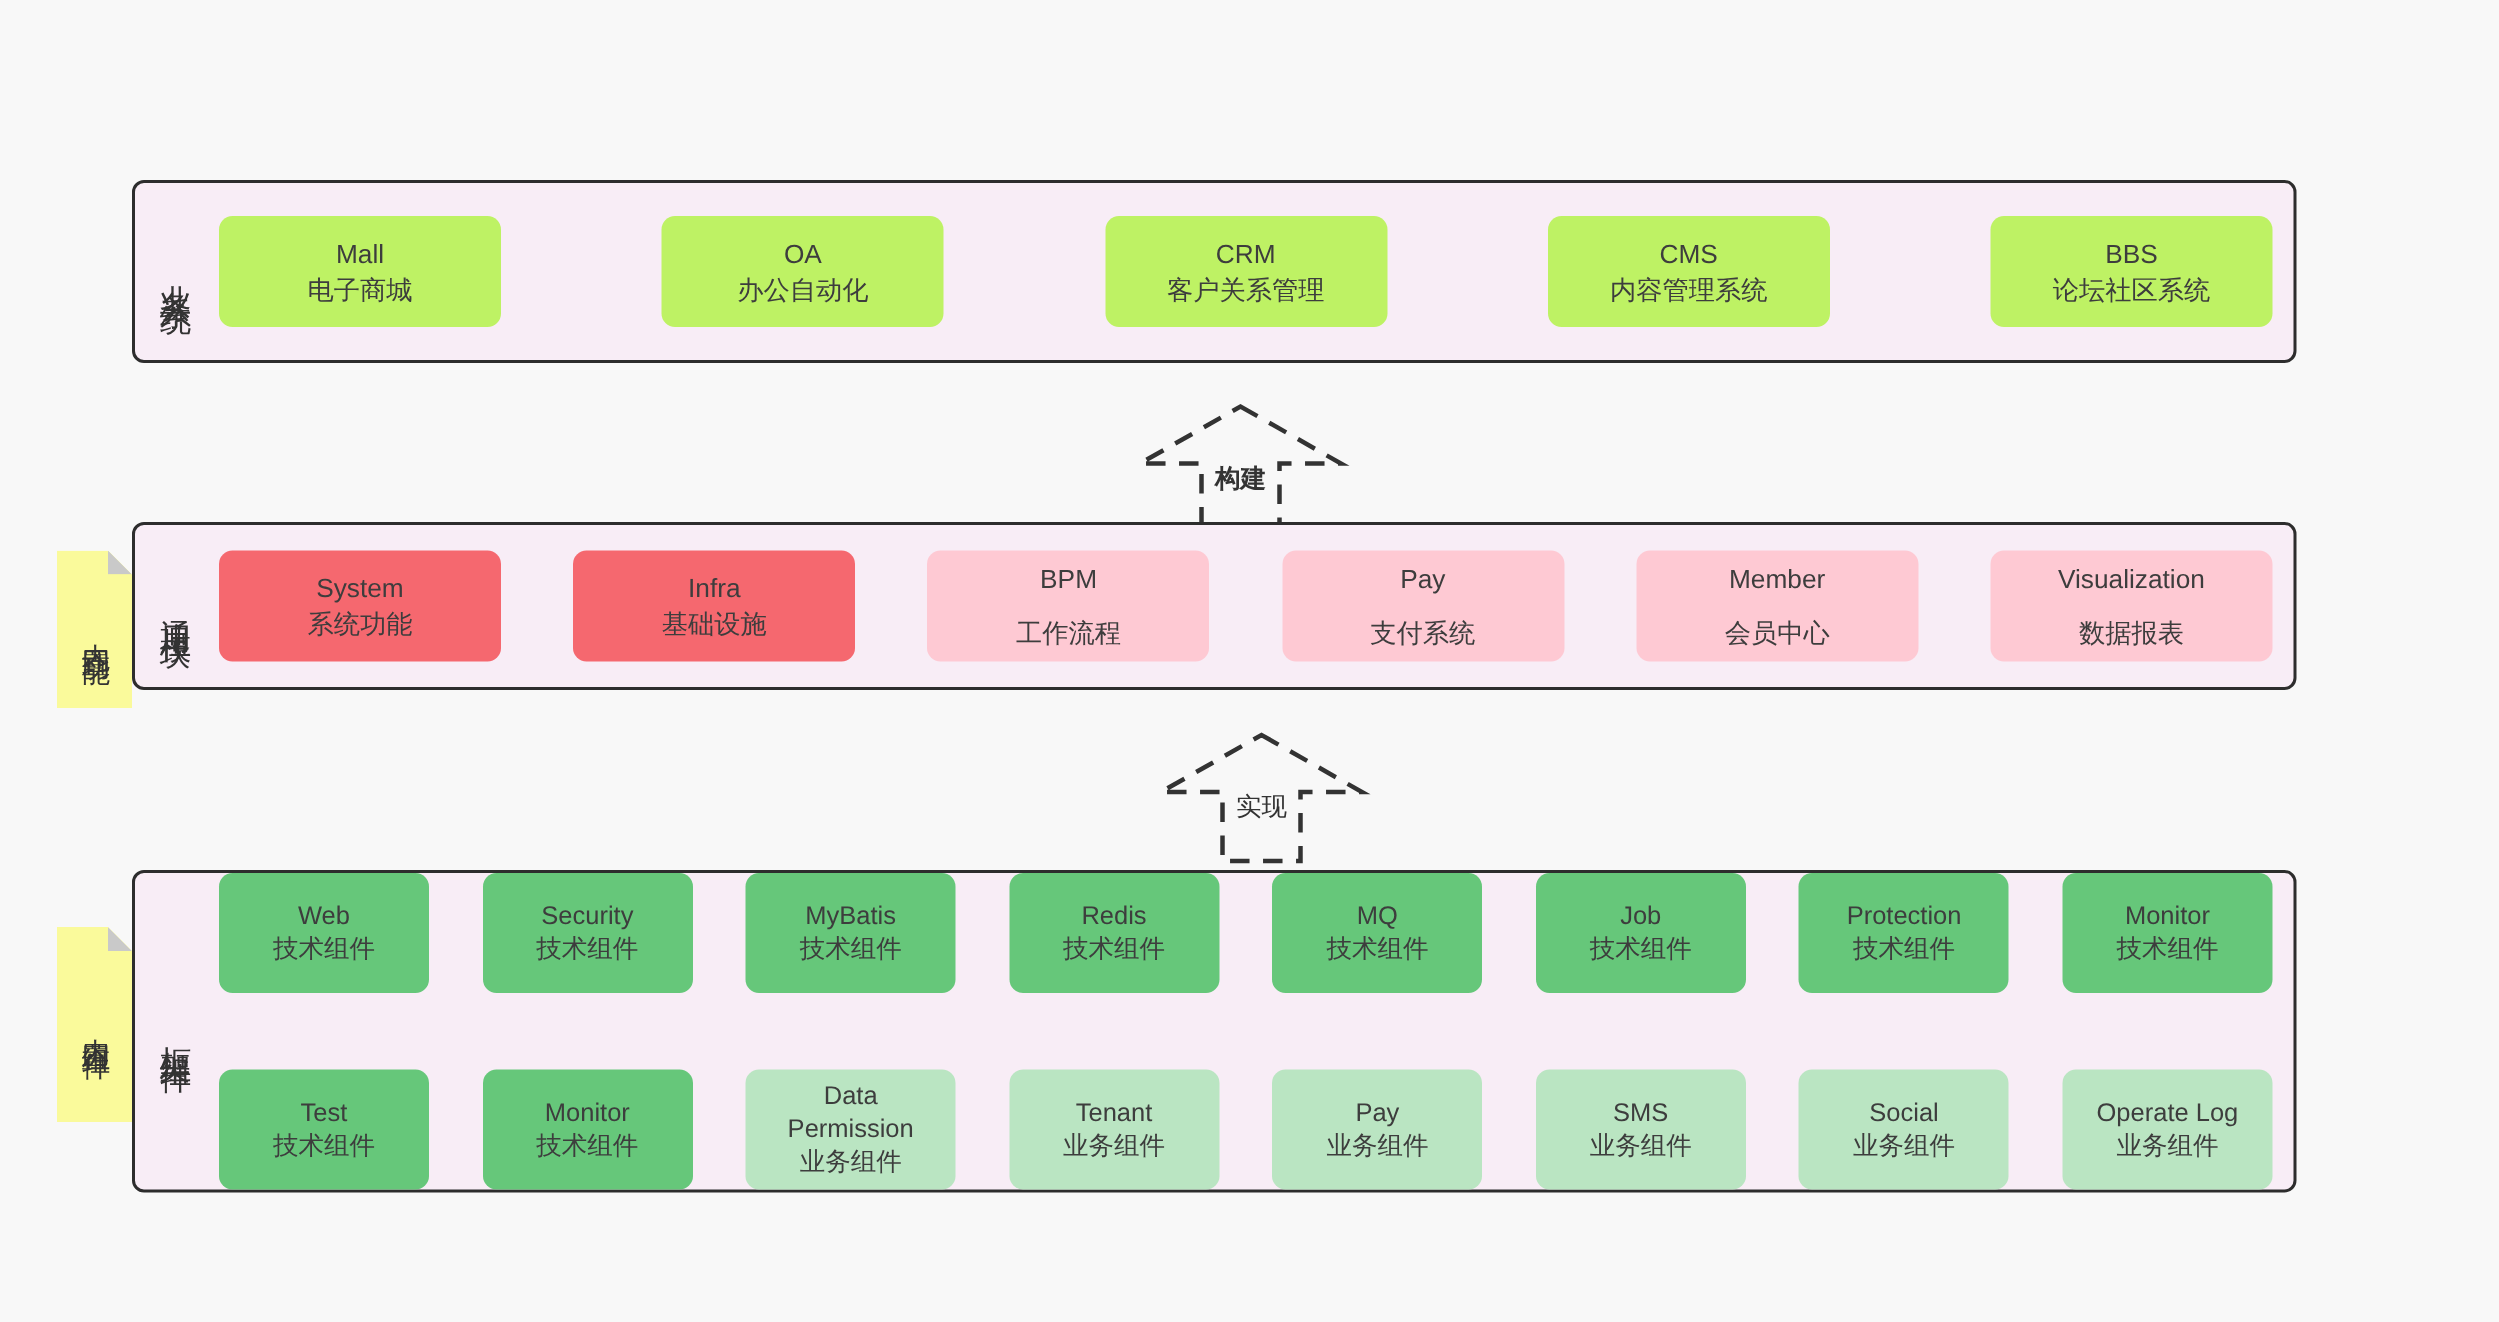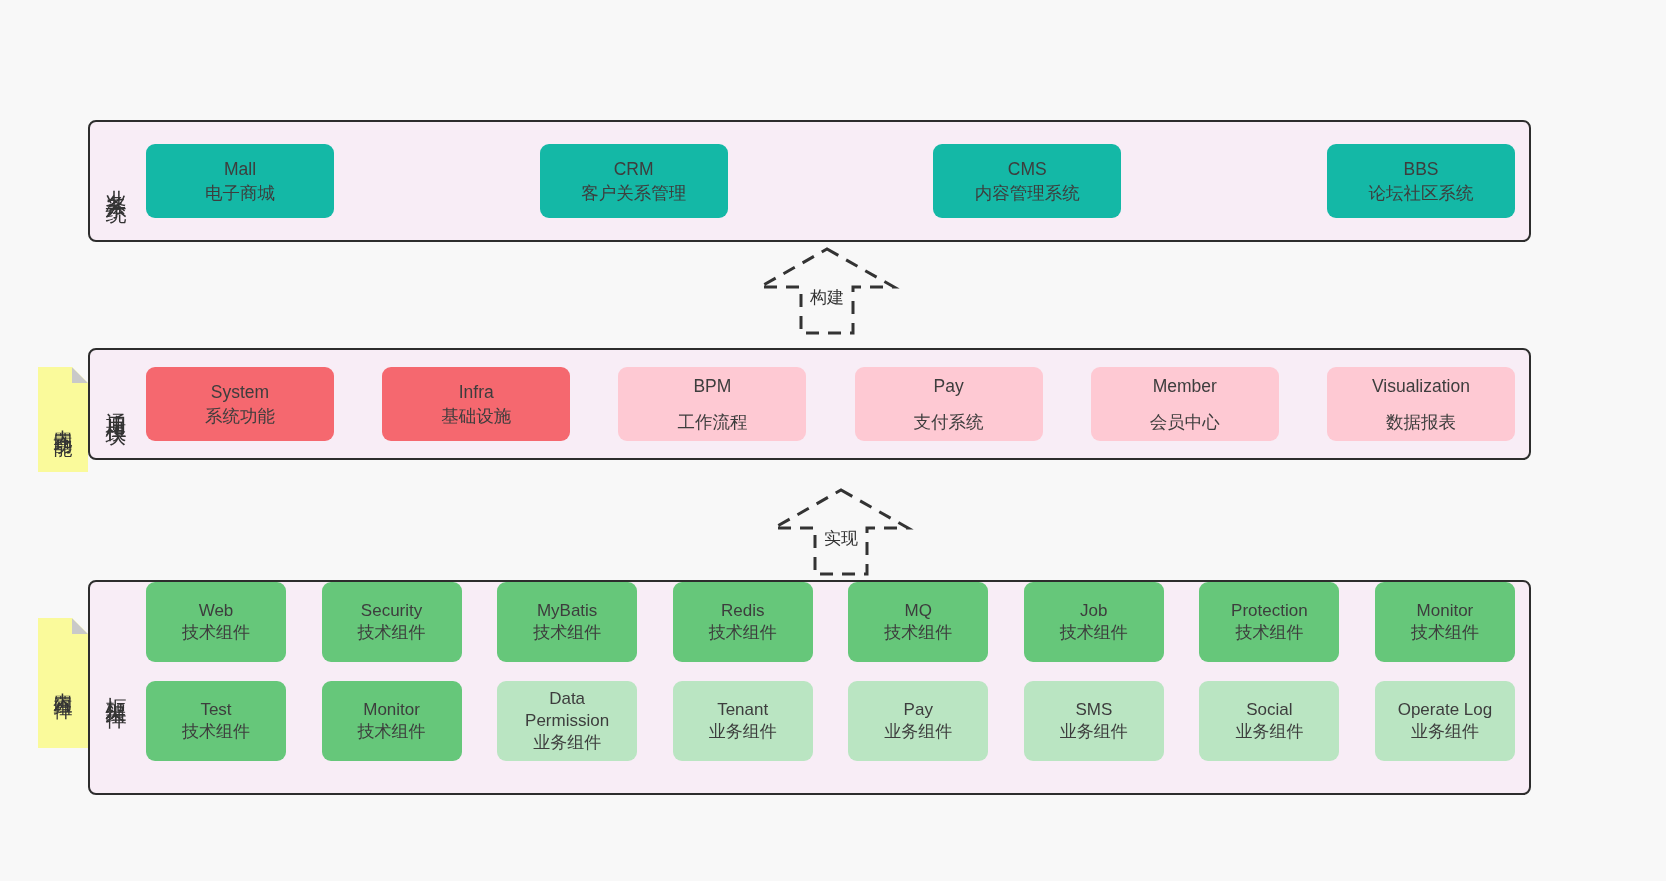--- a/index.html
+++ b/index.html
@@ -33,36 +33,36 @@
   .band-label span{
     writing-mode:vertical-rl;text-orientation:upright;
     font-size:21px;letter-spacing:4px;color:#333;
   }
 
   .band-boxes{
     flex:1;display:flex;align-items:center;justify-content:space-between;
     padding:0 14px 0 4px;
   }
   .band-cols{
-    flex:1;display:flex;flex-direction:column;justify-content:flex-start;
+    flex:1;display:flex;flex-direction:column;justify-content:space-between;
     gap:19px;padding:0 14px 0 4px;
   }
   .band-row{display:flex;justify-content:space-between;}
 
   
   .card{
     border-radius:9px;
     display:flex;flex-direction:column;align-items:center;justify-content:center;
     text-align:center;
     font-size:17.5px;line-height:24px;color:#3d3d3d;
   }
   .card.w6{width:188px;height:74px;}
   .card.w8{width:140px;height:80px;font-size:17px;line-height:22px;}
   .card.w8 .card-title{max-width:106px;}
-  .c-blue{background:#14b8a6;}
+  .c-blue{background:#bef264;}
   .c-red{background:#f5686f;}
   .c-pink{background:#fec9d3;gap:12px;}
   .c-green{background:#66c77a;}
   .c-lgreen{background:#bae5c2;}
 
   
   .sticky{
     position:absolute;left:38px;width:50px;
     background:#fafa9b;
     clip-path:polygon(0 0,calc(100% - 16px) 0,100% 16px,100% 100%,0 100%);
@@ -75,21 +75,21 @@
     font-size:19px;letter-spacing:3px;color:#333;
   }
   .fold{
     position:absolute;top:0;right:0;width:16px;height:16px;
     background:#c9c9c9;
     clip-path:polygon(0 0,100% 100%,0 100%);
   }
 
   
   .arrow{position:absolute;width:150px;height:90px;}
-  .arrow-1{left:752px;top:246px;}
+  .arrow-1{left:752px;top:268px;font-weight:bold;}
   .arrow-2{left:766px;top:487px;}
   .arrow svg{position:absolute;left:0;top:0;}
   .arrow-label{
     position:absolute;left:50%;top:57%;transform:translate(-50%,-50%);
     background:#f8f8f8;padding:1px 5px;
     font-size:17px;color:#333;white-space:nowrap;
   }
 </style>
 </head>
 <body>
@@ -99,20 +99,24 @@
   <div class="band band-1">
     <div class="band-label">
       <span>业务系统</span>
     </div>
     <div class="band-boxes">
       <div class="card w6 c-blue">
         <span class="card-title">Mall</span>
         <span class="card-sub">电子商城</span>
       </div>
       <div class="card w6 c-blue">
+        <span class="card-title">OA</span>
+        <span class="card-sub">办公自动化</span>
+      </div>
+      <div class="card w6 c-blue">
         <span class="card-title">CRM</span>
         <span class="card-sub">客户关系管理</span>
       </div>
       <div class="card w6 c-blue">
         <span class="card-title">CMS</span>
         <span class="card-sub">内容管理系统</span>
       </div>
       <div class="card w6 c-blue">
         <span class="card-title">BBS</span>
         <span class="card-sub">论坛社区系统</span>

